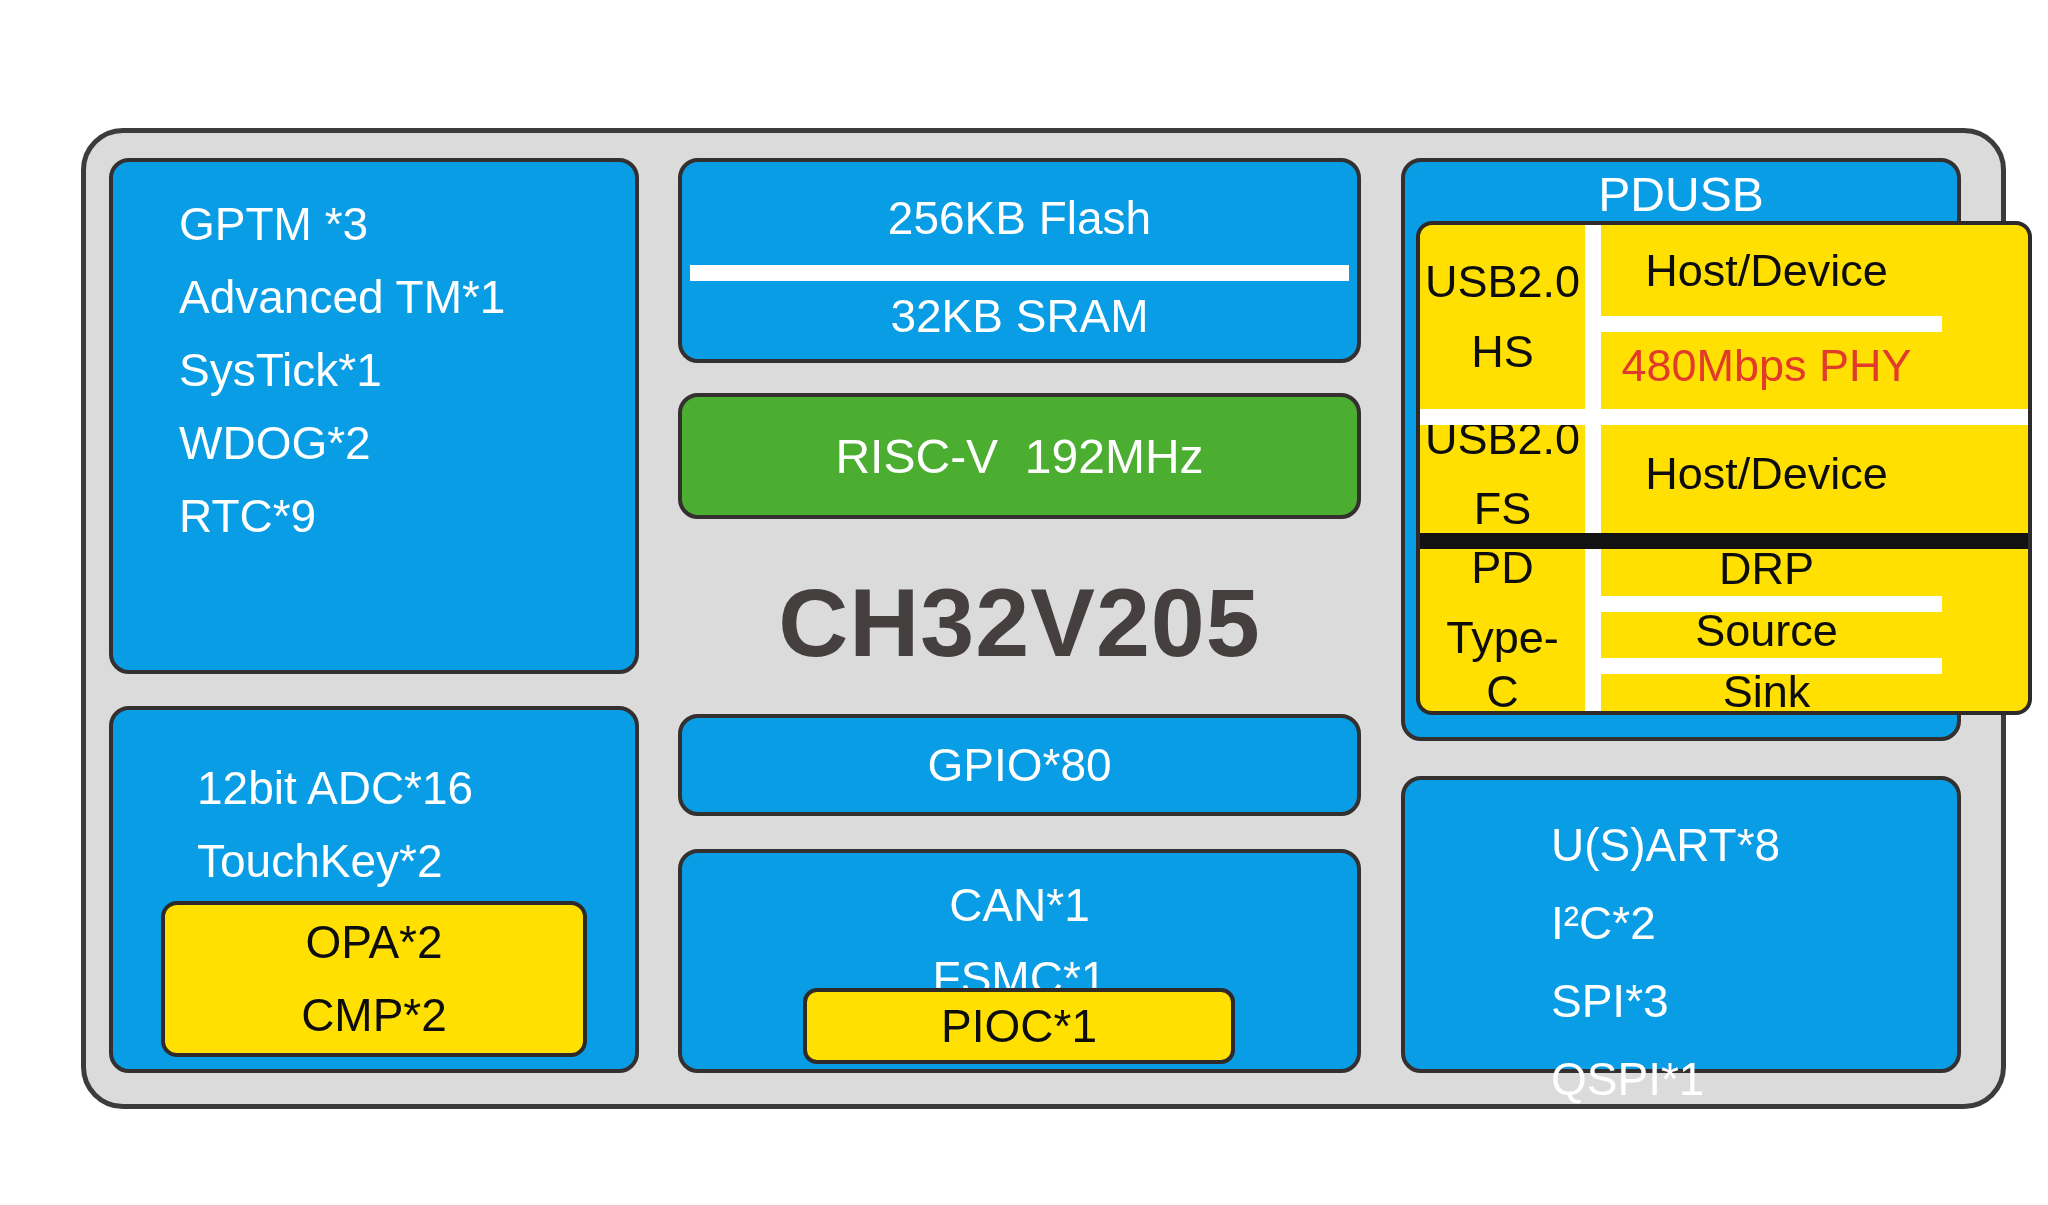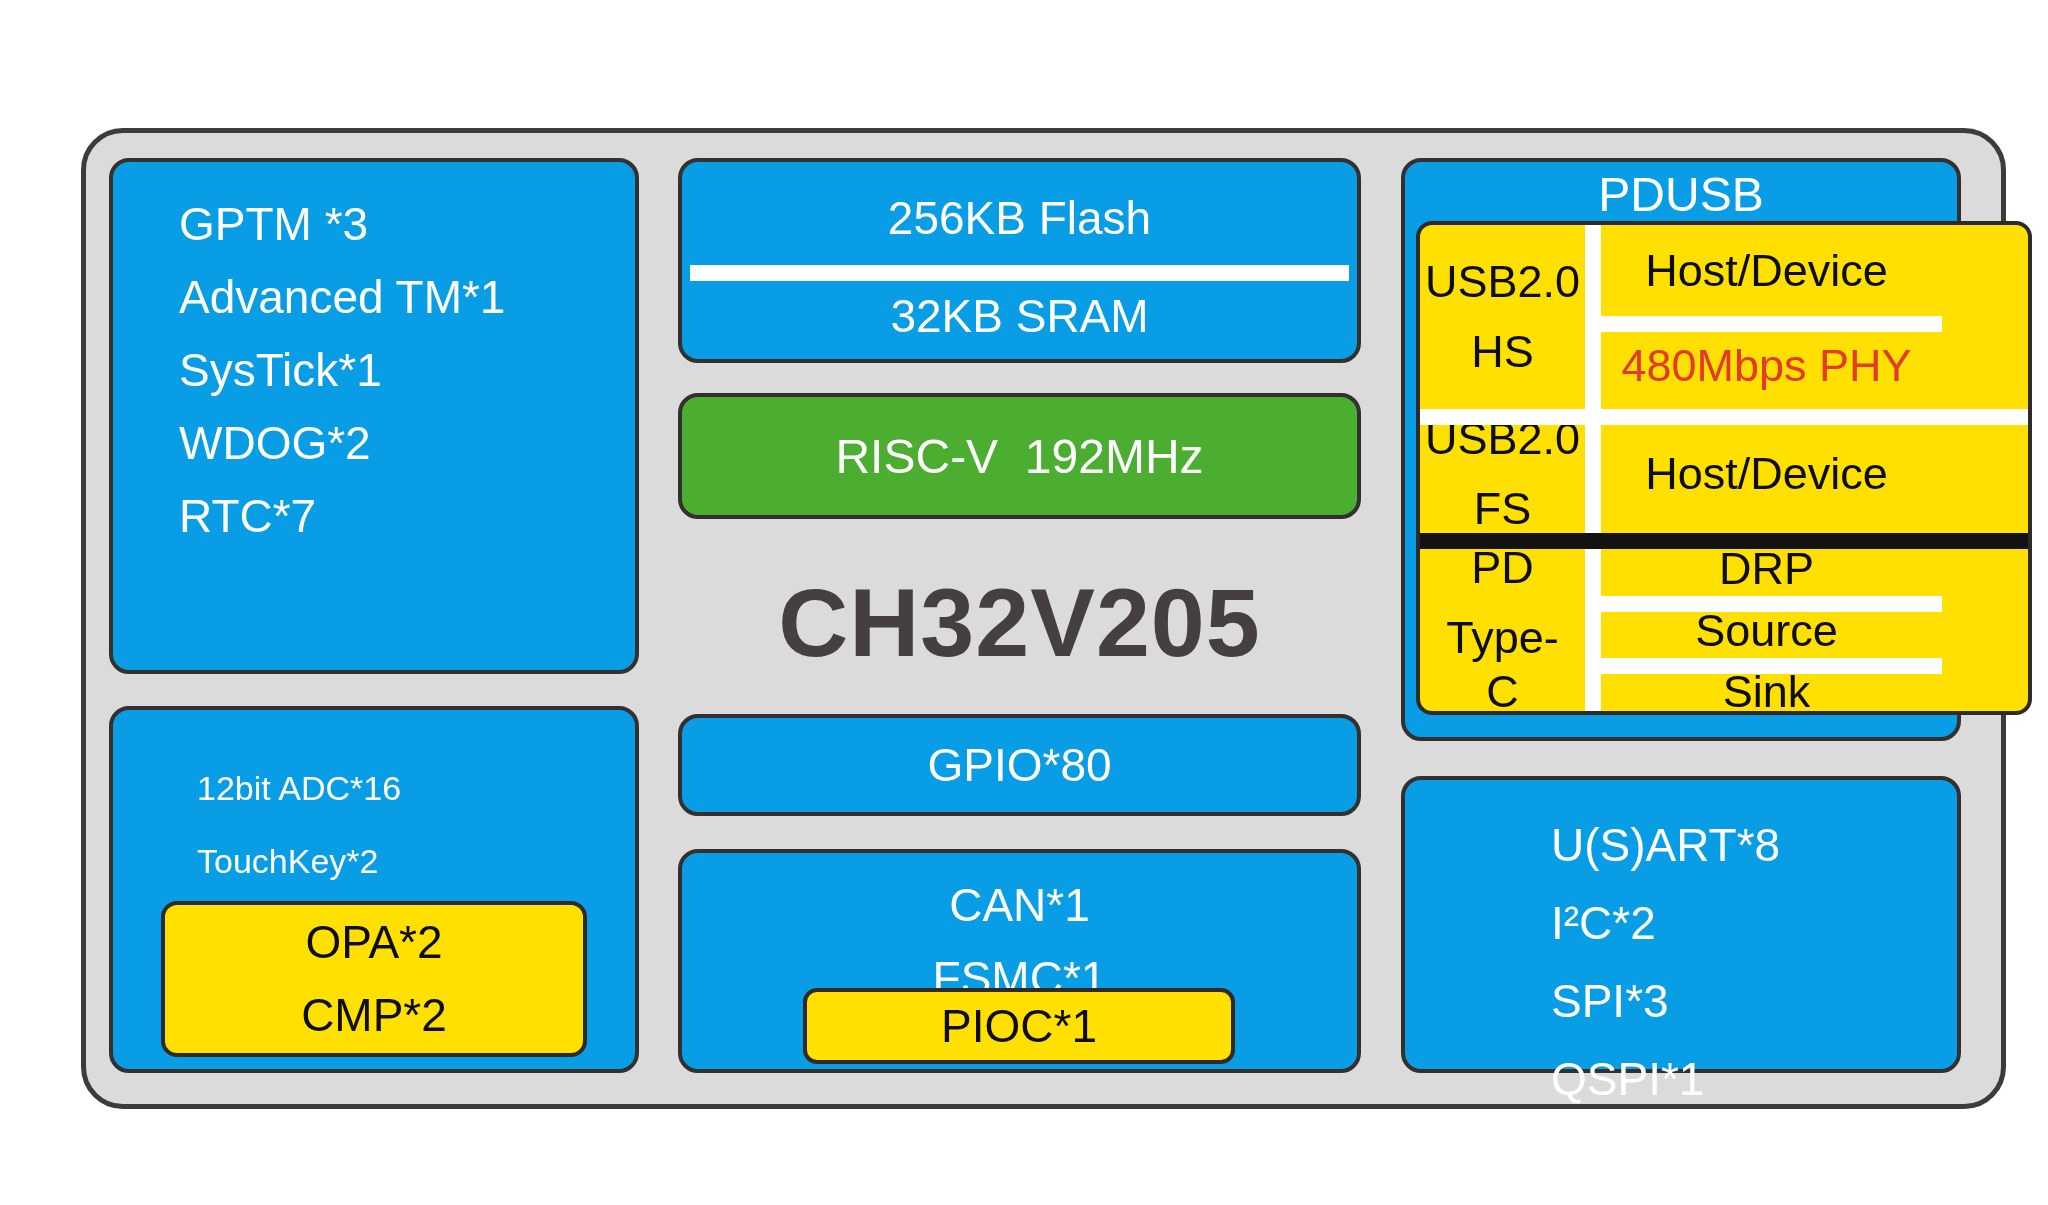--- a/index.html
+++ b/index.html
@@ -16,21 +16,21 @@
     border-radius:20px;color:#fff;font-weight:500;}
   .ybox{position:absolute;background:var(--yellow);border:4px solid #2e2a2a;
     border-radius:16px;color:var(--ink);font-weight:500;}
   .cc{display:flex;align-items:center;justify-content:center;text-align:center;}
   .col{display:flex;flex-direction:column;}
 
   
   .timers{left:23px;top:25px;width:530px;height:516px;padding:26px 0 0 58px;
     font-size:46px;line-height:57px;}
   .analog{left:23px;top:573px;width:530px;height:367px;padding:42px 0 0 76px;
-    font-size:34px;line-height:57px;}
+    font-size:46px;line-height:57px;}
   .opa{left:75px;top:768px;width:426px;height:156px;font-size:46px;line-height:57px;}
 
   
   .memory{left:592px;top:25px;width:683px;height:205px;font-size:46px;}
   .memory .half{width:100%;height:98px;display:flex;align-items:center;justify-content:center;}
   .memory .sep{width:100%;height:5px;background:#fff;}
   .memory .half2{width:100%;flex:1;display:flex;align-items:center;justify-content:center;}
   .core{left:592px;top:260px;width:683px;height:126px;background:var(--green);
     font-size:48px;white-space:pre;}
   .chiptitle{position:absolute;left:592px;top:435px;width:683px;height:110px;
@@ -61,21 +61,21 @@
 <body>
 
 <div class="canvas">
   <div class="container">
 
     <div class="box timers">
       <div>GPTM *3</div>
       <div>Advanced TM*1</div>
       <div>SysTick*1</div>
       <div>WDOG*2</div>
-      <div>RTC*7</div>
+      <div>RTC*9</div>
     </div>
 
     <div class="box analog">
       <div>12bit ADC*16</div>
       <div>TouchKey*2</div>
     </div>
     <div class="ybox opa cc col">
       <div>OPA*2</div>
       <div>CMP*2</div>
     </div>

